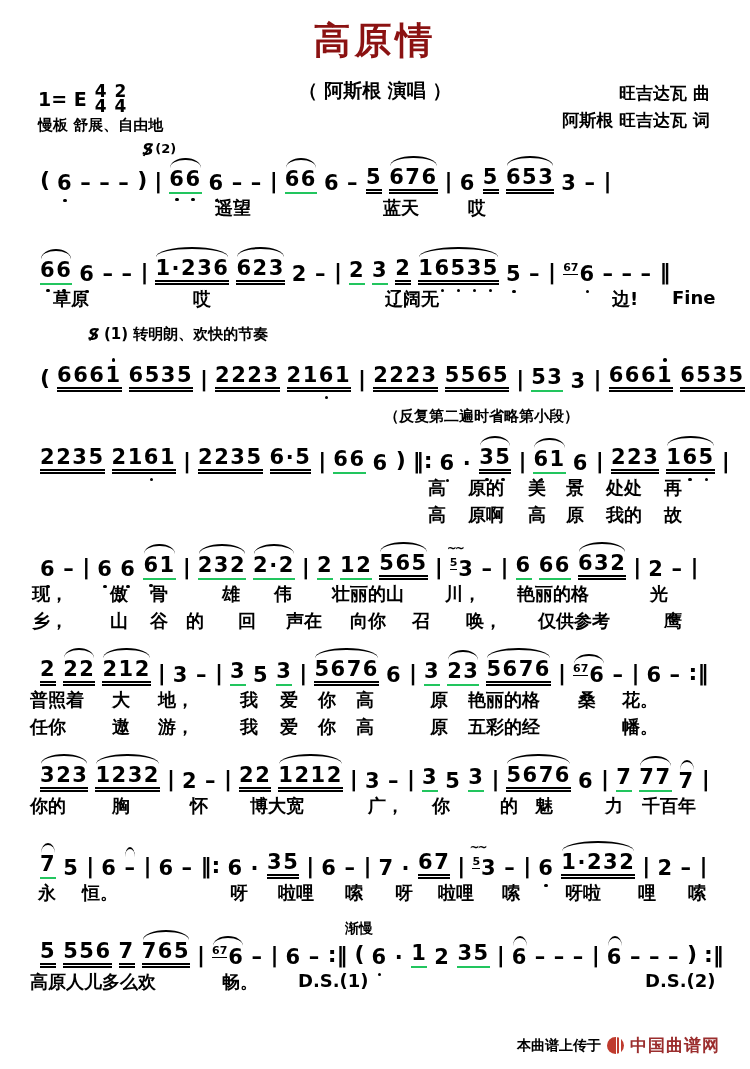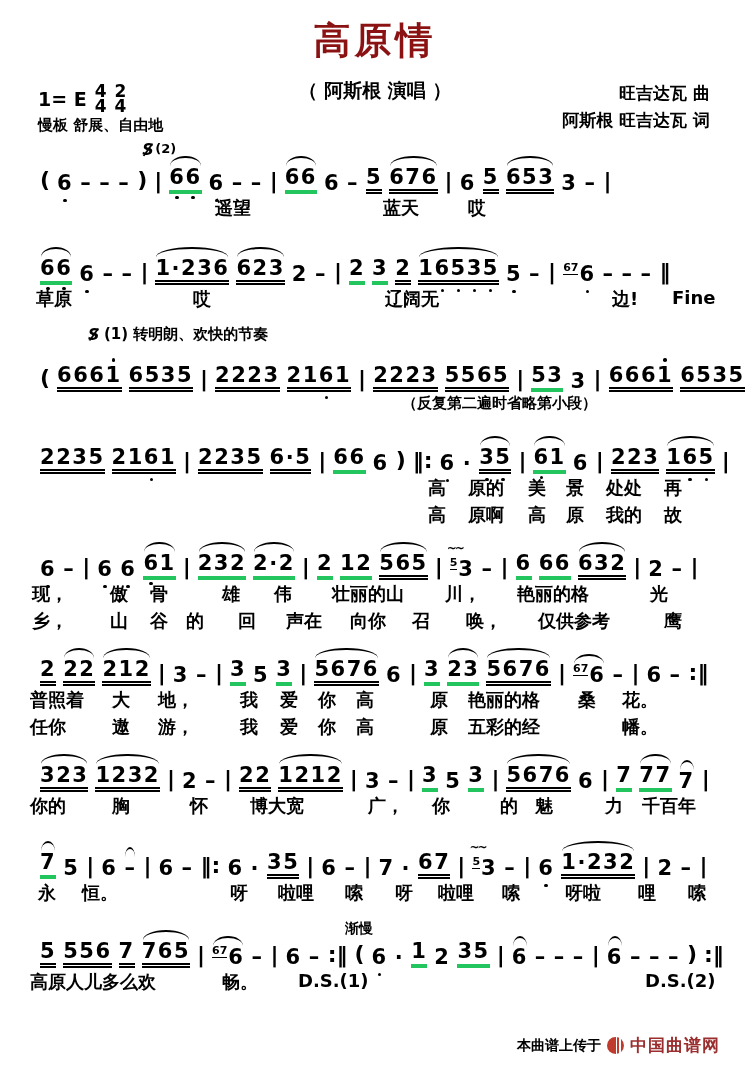--- a/index.html
+++ b/index.html
@@ -22,21 +22,21 @@
   
   #score { position:relative; }
   .sys { position:relative; }
   .sys:nth-child(1){margin-bottom:18px}.sys:nth-child(2){margin-bottom:10px}
   .sys:nth-child(3){margin-bottom:12px}.sys:nth-child(4){margin-bottom:6px}
   .sys:nth-child(5){margin-bottom:6px}.sys:nth-child(6){margin-bottom:6px}
   .sys:nth-child(7){margin-bottom:14px}.sys:nth-child(8){margin-bottom:16px}
   .sys-header { height:24px; padding-left:88px; font-size:15px; font-weight:bold; display:flex; align-items:center; gap:4px; }
   .note-row { display:flex; align-items:flex-end; column-gap:7px; padding:16px 8px 0 40px; height:46px; position:relative; }
   .tok { position:relative; font-weight:bold; font-size:21px; line-height:1; white-space:nowrap; letter-spacing:1.5px; }
-  .tok.u1 { border-bottom:4px solid #22c55e; padding-bottom:2px; }
+  .tok.u1 { border-bottom:2px solid #22c55e; padding-bottom:2px; }
   .tok.u2 { border-bottom:5px double #000; padding-bottom:1px; }
   .tok.slur::before { content:""; position:absolute; left:1px; right:1px; top:-11px; height:8px;
     border-top:2px solid #000; border-radius:50% 50% 0 0 / 100% 100% 0 0; }
   .ch { position:relative; display:inline-block; }
   .ch.db::after { content:""; position:absolute; left:50%; margin-left:-2px; bottom:-8px; width:3.5px; height:3.5px; background:#000; border-radius:50%; }
   .tok.u1 .ch.db::after { bottom:-11px; }
   .tok.u2 .ch.db::after { bottom:-13px; }
   .ch.da::before { content:""; position:absolute; left:50%; margin-left:-2px; top:-7px; width:3.5px; height:3.5px; background:#000; border-radius:50%; }
   .bar { font-weight:bold; font-size:22px; line-height:1; padding-bottom:2px; position:relative; }
   .paren { font-weight:bold; font-size:22px; padding-bottom:2px; }
@@ -140,21 +140,21 @@
           <span class="tok"><span class="ch db">5</span></span>
           <span class="tok"><span class="ch">–</span></span>
           <span class="bar">|</span>
           <span class="tok"><span class="grace">67</span><span class="ch db">6</span></span>
           <span class="tok"><span class="ch">–</span></span>
           <span class="tok"><span class="ch">–</span></span>
           <span class="tok"><span class="ch">–</span></span>
           <span class="bar">‖</span>
         </div>
         <div class="lyric-row">
-          <span style="left: 36px;">草原</span>
+          <span style="left: 53px;">草原</span>
           <span style="left: 193px;">哎</span>
           <span style="left: 385px;">辽阔无</span>
           <span style="left: 612px;">边!</span>
           <span style="left: 672px;">Fine</span>
         </div>
       </div>
       <div class="sys">
         <div class="sys-header">
           <span class="segno"><span class="ss">S</span><span class="sl">/</span></span>
           <span>(1) 转明朗、欢快的节奏</span>
@@ -170,21 +170,21 @@
           <span class="tok u2"><span class="ch">2</span><span class="ch">2</span><span class="ch">2</span><span class="ch">3</span></span>
           <span class="tok u2"><span class="ch">5</span><span class="ch">5</span><span class="ch">6</span><span class="ch">5</span></span>
           <span class="bar">|</span>
           <span class="tok u1"><span class="ch">5</span><span class="ch">3</span></span>
           <span class="tok"><span class="ch">3</span></span>
           <span class="bar">|</span>
           <span class="tok u2"><span class="ch">6</span><span class="ch">6</span><span class="ch">6</span><span class="ch da">1</span></span>
           <span class="tok u2"><span class="ch">6</span><span class="ch">5</span><span class="ch">3</span><span class="ch">5</span></span>
         </div>
         <div class="line-caption">
-          <span style="left: 402px;">（反复第二遍时省略第小段）</span>
+          <span style="left: 384px; margin-top: 13px;">（反复第二遍时省略第小段）</span>
         </div>
       </div>
       <div class="sys">
         <div class="note-row">
           <span class="tok u2"><span class="ch">2</span><span class="ch">2</span><span class="ch">3</span><span class="ch">5</span></span>
           <span class="tok u2"><span class="ch">2</span><span class="ch">1</span><span class="ch db">6</span><span class="ch">1</span></span>
           <span class="bar">|</span>
           <span class="tok u2"><span class="ch">2</span><span class="ch">2</span><span class="ch">3</span><span class="ch">5</span></span>
           <span class="tok u2"><span class="ch">6</span><span class="ch">·</span><span class="ch">5</span></span>
           <span class="bar">|</span>

